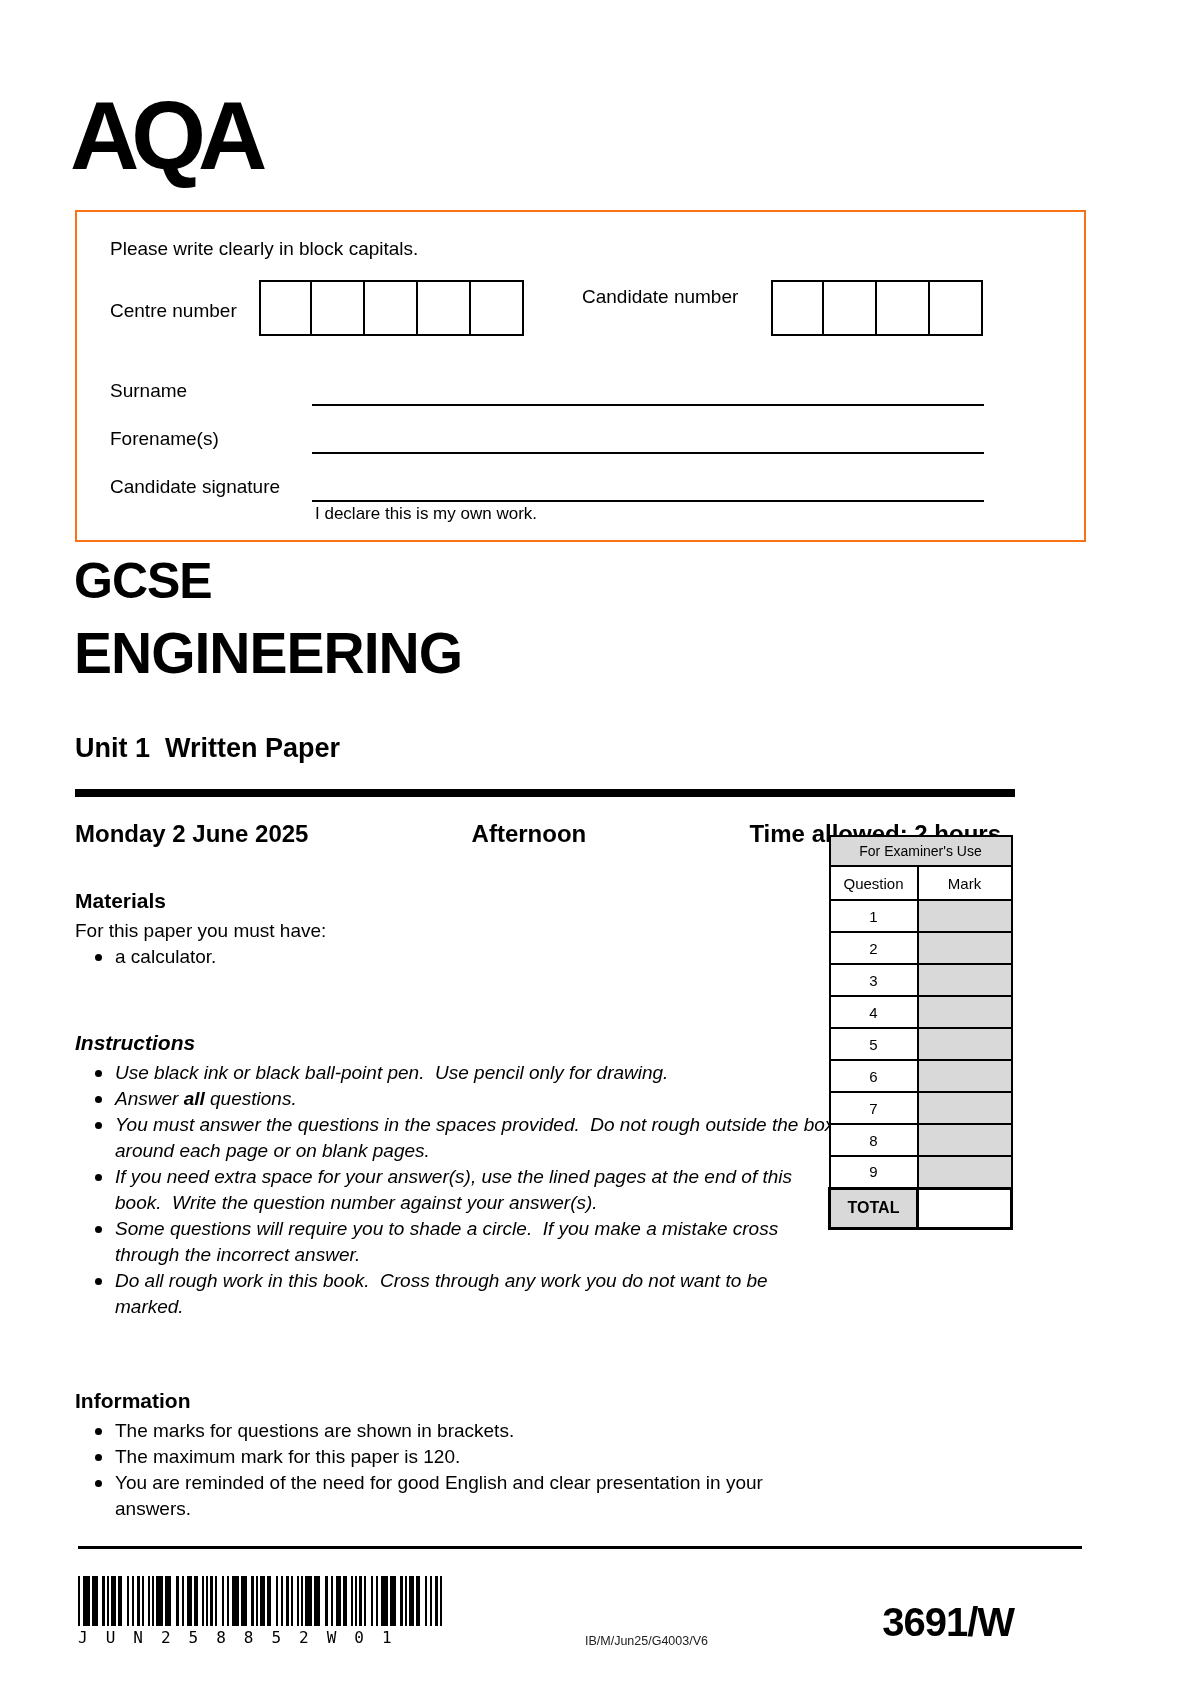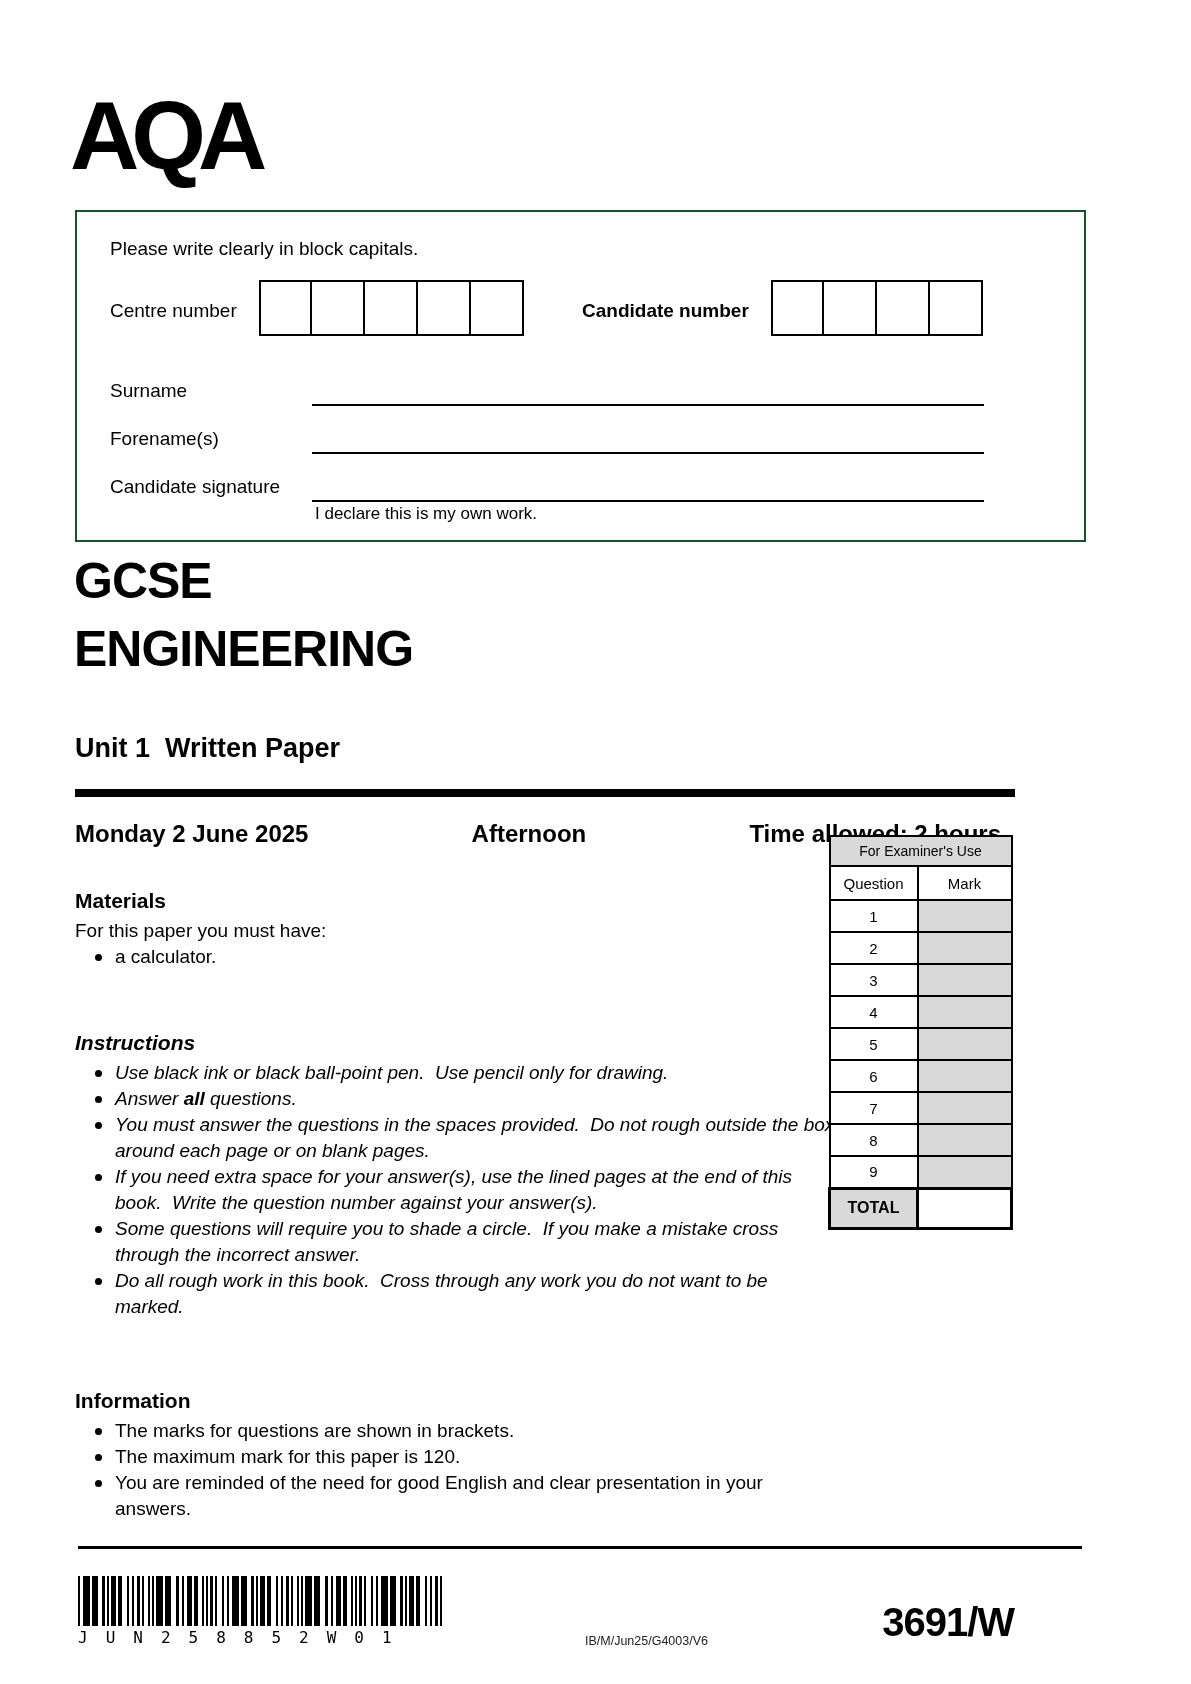--- a/index.html
+++ b/index.html
@@ -5,42 +5,42 @@
   * { margin:0; padding:0; box-sizing:border-box; }
   html,body { background:#fff; }
   body { font-family:"Liberation Sans", sans-serif; color:#000; }
   .page { position:relative; width:1191px; height:1684px; background:#fff; overflow:hidden; }
 
   
   .aqa-logo { position:absolute; left:70px; top:88px; font-size:96px; font-weight:900;
               letter-spacing:-8px; line-height:1; font-family:"Liberation Sans", sans-serif; }
 
   
-  .candidate-box { position:absolute; left:75px; top:210px; width:1011px; height:332px; border:2px solid #14532d; }
+  .candidate-box { position:absolute; left:75px; top:210px; width:1011px; height:332px; border:2px solid #f97316; }
   .candidate-box .note { position:absolute; left:33px; top:26px; font-size:19px; }
   .label { font-size:19px; }
   .centre-label { position:absolute; left:33px; top:88px; }
   .cells { position:absolute; display:flex; }
   .centre-cells { left:182px; top:68px; }
-  .cand-label { position:absolute; left:505px; top:88px;font-weight:bold; }
+  .cand-label { position:absolute; left:505px; top:74px; }
   .cand-cells { left:694px; top:68px; }
   .cell { width:53px; height:56px; border:2px solid #000; background:#fff; }
   .cell + .cell { border-left:none; }
   .surname-label { position:absolute; left:33px; top:168px; }
   .forenames-label { position:absolute; left:33px; top:216px; }
   .signature-label { position:absolute; left:33px; top:264px; }
   .wline { position:absolute; left:235px; width:672px; height:2px; background:#000; }
   .surname-line { top:192px; }
   .forenames-line { top:240px; }
   .signature-line { top:288px; }
   .declaration { position:absolute; left:238px; top:292px; font-size:17px; }
 
   
   .title-gcse { position:absolute; left:74px; top:552px; font-size:50px; font-weight:700; letter-spacing:-1px; }
-  .title-subject { position:absolute; left:74px; top:620px; font-size:50px; font-weight:700; letter-spacing:-1px; }
+  .title-subject { position:absolute; left:74px; top:620px; font-size:57px; font-weight:700; letter-spacing:-1px; }
   .unit-line { position:absolute; left:75px; top:733px; font-size:27px; font-weight:700; white-space:pre-wrap; }
 
   .thick-rule { position:absolute; left:75px; top:789px; width:940px; height:8px; background:#000; }
 
   .date-row { position:absolute; left:75px; top:820px; width:926px; display:flex; justify-content:space-between;
               font-size:24px; font-weight:700; }
 
   
   .tblock { position:absolute; left:75px; width:760px; font-size:19px; line-height:26px; }
   .tblock h3 { font-size:21px; font-weight:700; margin-bottom:4px; }

